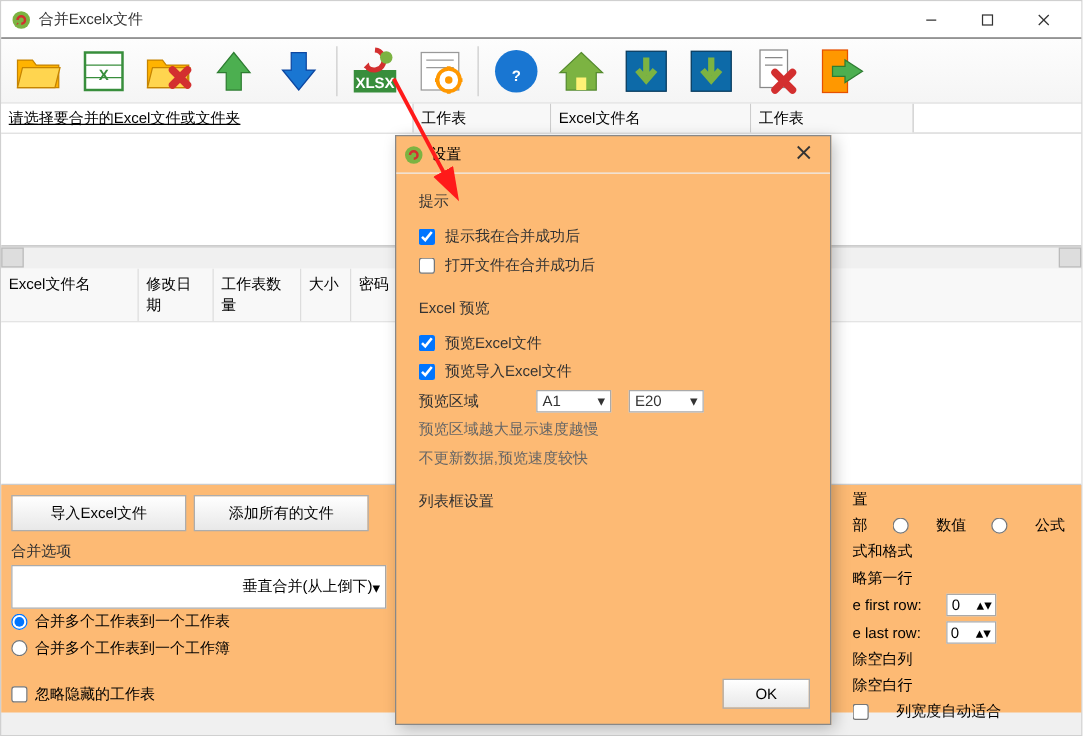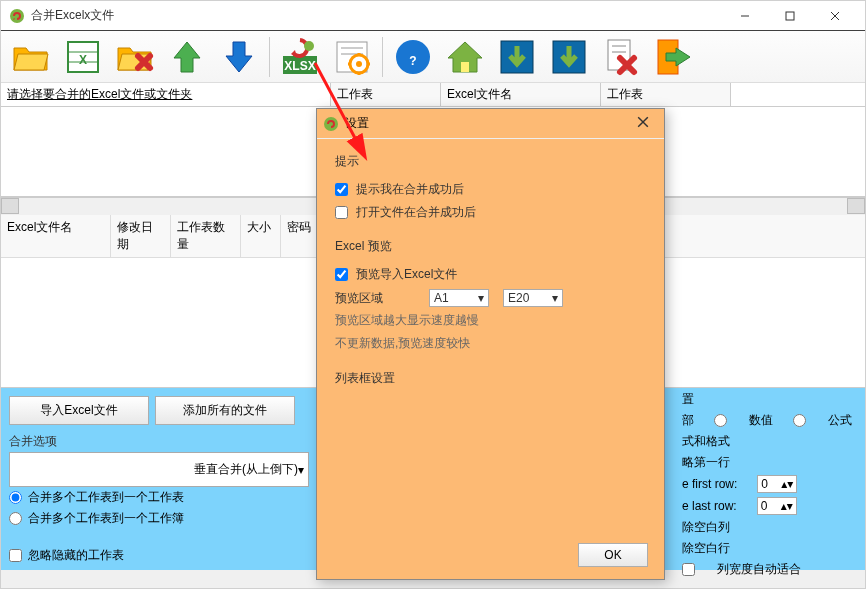--- a/index.html
+++ b/index.html
@@ -28,21 +28,21 @@
 .scroll-stub { height: 18px; background: #f0f0f0; border-top: 1px solid #ccc; display:flex; }
 .scroll-stub .thumb-left { width: 18px; height: 16px; background: #ddd; border:1px solid #bbb; }
 .scroll-stub .thumb-right { width: 18px; height: 16px; background: #ddd; border:1px solid #bbb; }
 
 .mid-table { background: #fff; }
 .mid-headers { display: flex; background: #f8f8f8; border-bottom: 1px solid #ddd; }
 .mid-headers .mh { padding: 4px 6px; border-right: 1px solid #ddd; }
 .mid-body { height: 130px; background: #fff; border-bottom: 1px solid #ccc; }
 
 
-.bottom-panel { padding: 4px 8px; background: #7dd3fc; }
+.bottom-panel { padding: 4px 8px; background: #fdba74; }
 .btn-row { display: flex; gap: 6px; padding: 4px 0; }
 .btn { border: 1px solid #adadad; background: linear-gradient(#fff, #e8e8e8); padding: 5px 18px; min-width: 140px; text-align: center; }
 .section-label { padding: 4px 0 2px; color: #333; }
 .select { width: 300px; padding: 8px 4px; border: 1px solid #aaa; background: #fff; display: flex; justify-content: flex-end; align-items: center; }
 .radio-row, .check-row { display: flex; align-items: center; gap: 4px; padding: 2px 0; }
 input[type=radio], input[type=checkbox] { margin-right: 2px; }
 
 
 .right-peek { position: absolute; right: 8px; top: 388px; width: 175px; }
 .right-peek .line { display: flex; align-items: center; gap: 20px; padding: 2px 0; white-space: nowrap; }
@@ -342,20 +342,24 @@
       <div class="item">
           <input type="checkbox" style="">
           <span>打开文件在合并成功后</span>
         </div>
     </div>
 
     <div class="dlg-section">
       <div class="sec-hdr">Excel 预览</div>
       <div class="item">
           <input type="checkbox" checked="" style="">
+          <span>预览Excel文件</span>
+        </div>
+      <div class="item">
+          <input type="checkbox" checked="" style="">
           <span>预览导入Excel文件</span>
         </div>
       <div class="item">
         <span>预览区域</span>
         <span style="width:30px"></span>
         <span class="combo">
             <span>A1</span>
             <span>▾</span>
           </span>
         <span class="combo">

